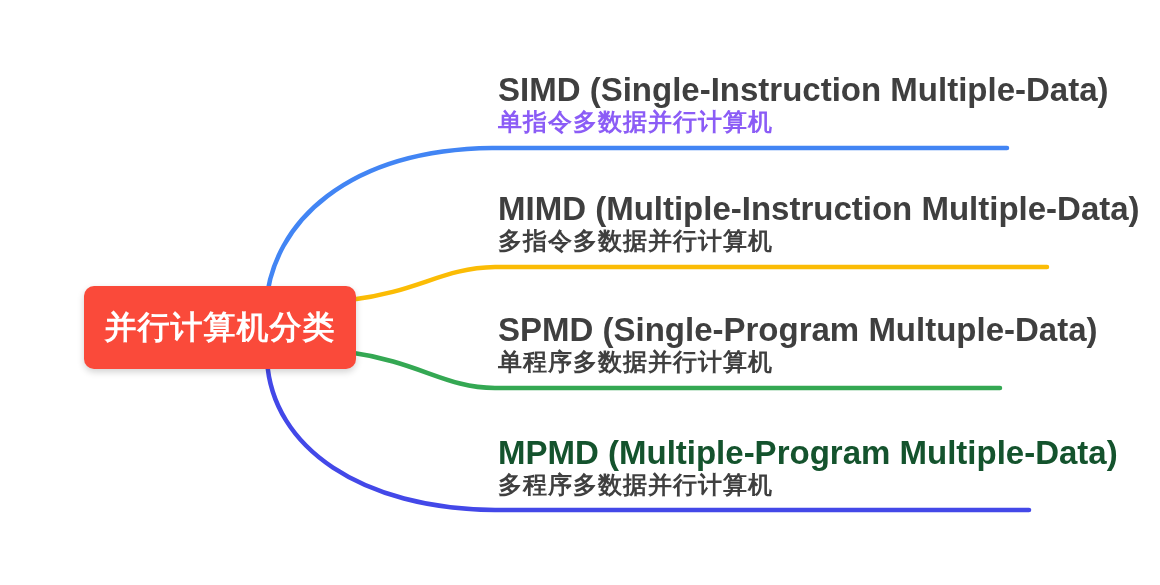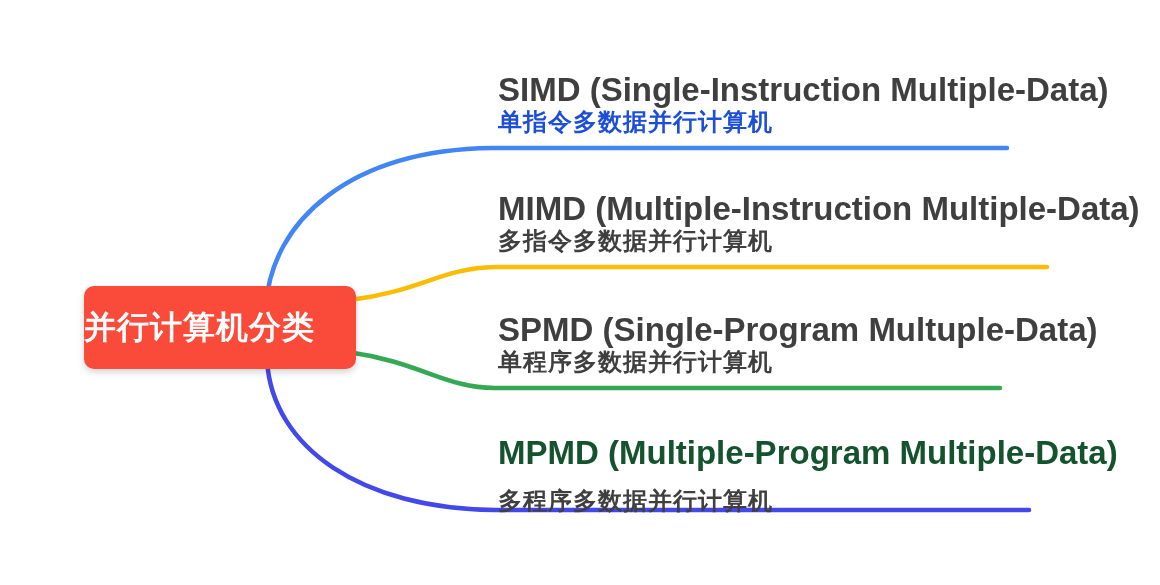--- a/index.html
+++ b/index.html
@@ -28,21 +28,21 @@
   }
   .root-node {
     position: absolute;
     left: 84px;
     top: 286px;
     width: 272px;
     height: 83px;
     border-radius: 10px;
     display: flex;
     align-items: center;
-    justify-content: flex-start;
+    justify-content: center;
     box-shadow: 0 3px 7px rgba(0,0,0,0.18);
     cursor: default;
   }
   .root-node .root-label {
     font-size: 32px;
     font-weight: bold;
     letter-spacing: 1px;
     white-space: nowrap;
   }
   .branch-label {
@@ -75,31 +75,31 @@
     <path d="M 348 352 C 420 362 445 388 495 388 L 1000 388" stroke-width="4.5" stroke="#34A853"></path>
     <path d="M 267 360 C 272 448 362 509 495 510 L 1029 510" stroke-width="4.5" stroke="#4348E8"></path>
   </svg>
 
   <div class="root-node" style="background-color: rgb(250, 74, 58);">
     <span class="root-label" style="color: rgb(255, 255, 255);">并行计算机分类</span>
   </div>
 
   <div class="branch-label" style="top:74px">
     <span class="branch-title" style="color: rgb(63, 63, 63);">SIMD (Single-Instruction Multiple-Data)</span>
-    <span class="branch-subtitle" style="color: #1d4ed8;">单指令多数据并行计算机</span>
+    <span class="branch-subtitle" style="color: #8b5cf6;">单指令多数据并行计算机</span>
   </div>
 
   <div class="branch-label" style="top:314px">
     <span class="branch-title" style="color: rgb(63, 63, 63);">SPMD (Single-Program Multuple-Data)</span>
     <span class="branch-subtitle" style="color: rgb(63, 63, 63);">单程序多数据并行计算机</span>
   </div>
 
   <div class="branch-label" style="top:193px">
     <span class="branch-title" style="color: rgb(63, 63, 63);">MIMD (Multiple-Instruction Multiple-Data)</span>
     <span class="branch-subtitle" style="color: rgb(63, 63, 63);">多指令多数据并行计算机</span>
   </div>
 
   <div class="branch-label" style="top:437px">
     <span class="branch-title" style="color: #14532d;">MPMD (Multiple-Program Multiple-Data)</span>
-    <span class="branch-subtitle" style="color: rgb(63, 63, 63); margin-top: 16px;">多程序多数据并行计算机</span>
+    <span class="branch-subtitle" style="color: rgb(63, 63, 63);">多程序多数据并行计算机</span>
   </div>
 
 </div>
 
 </body></html>

